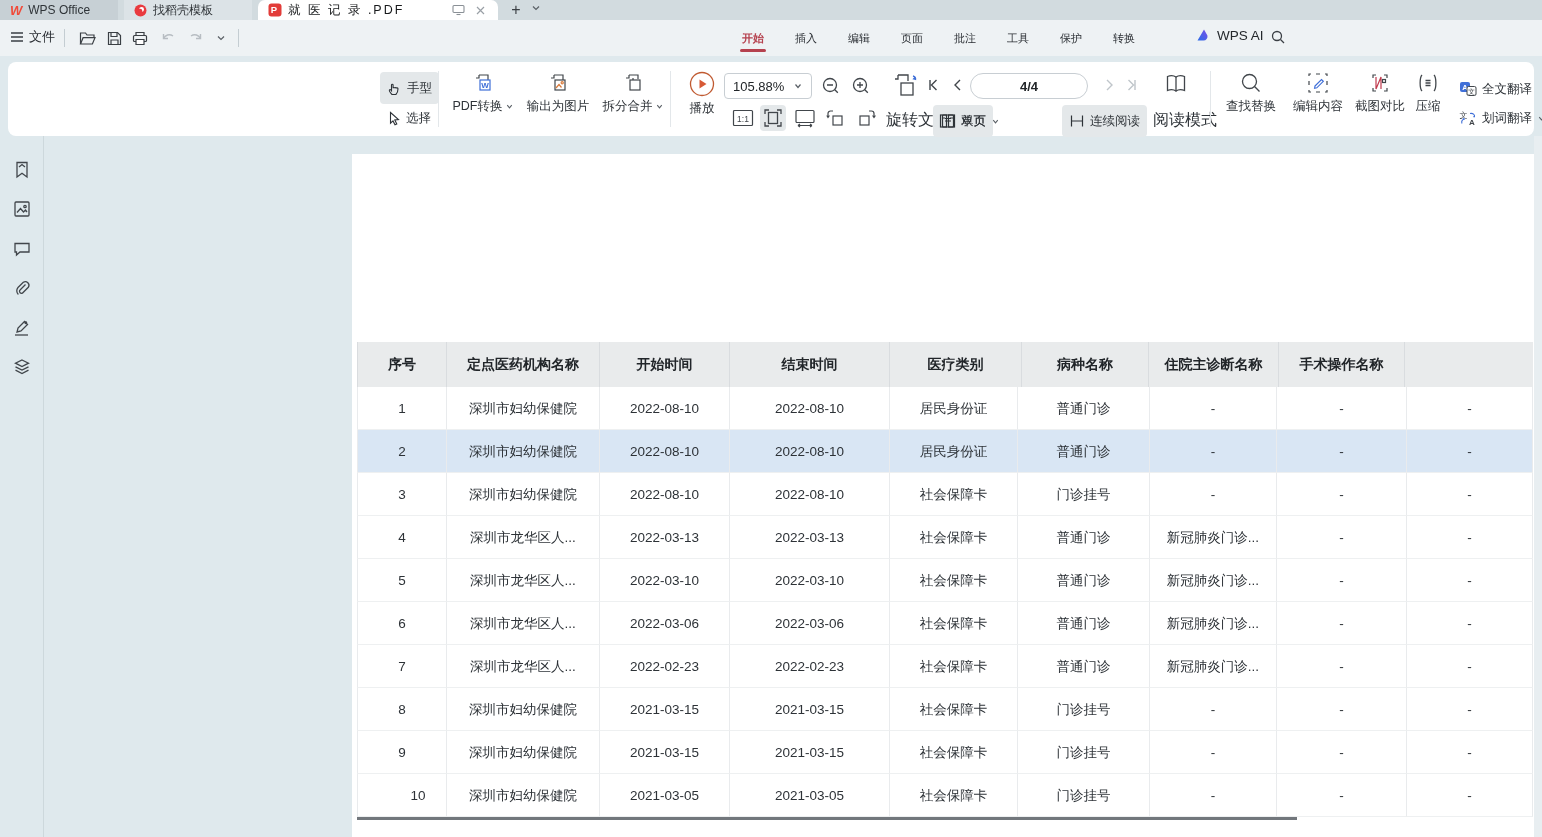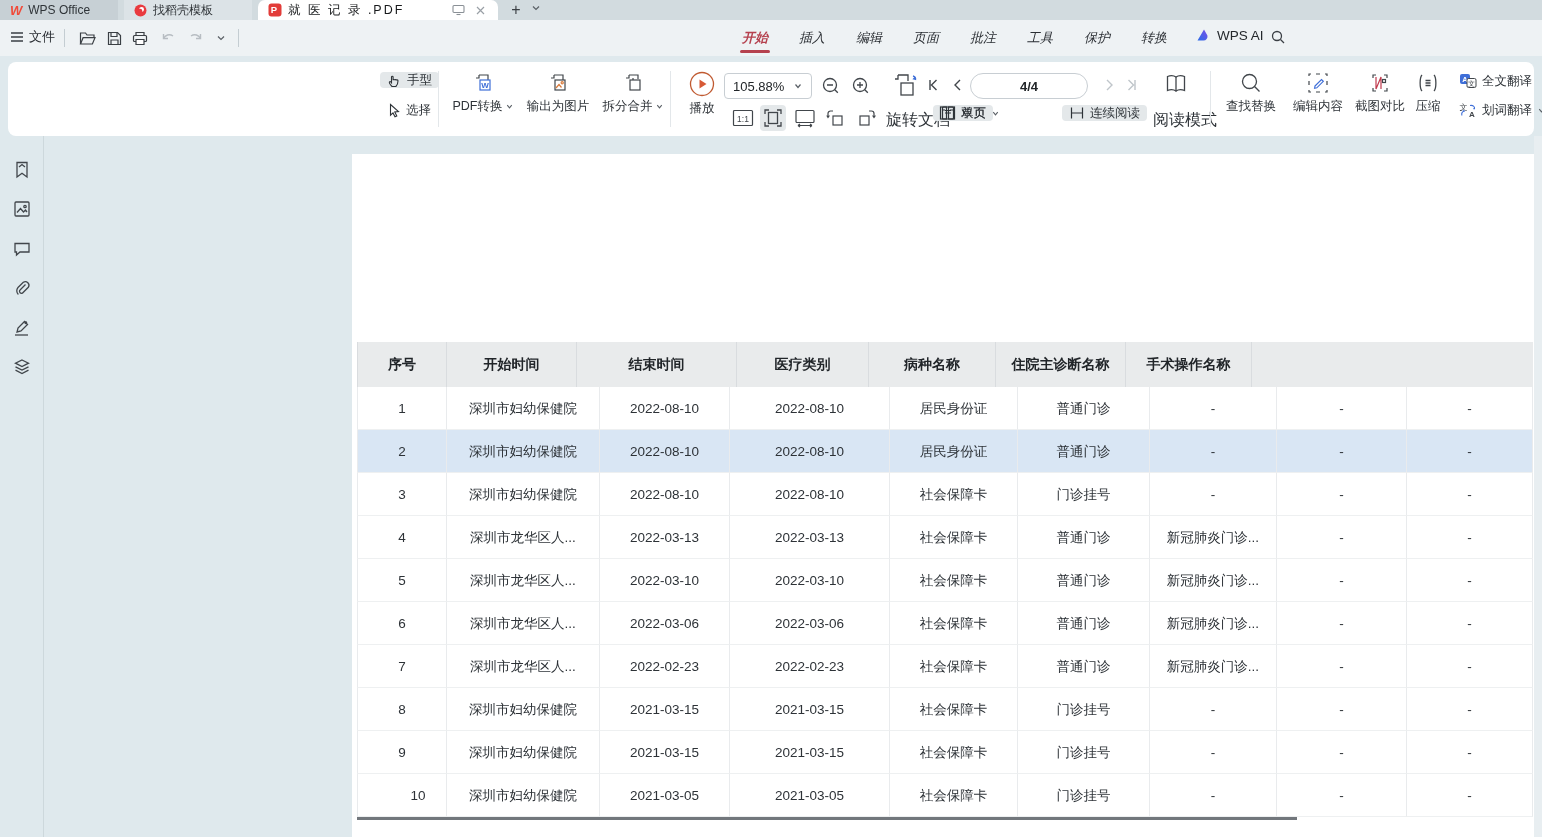--- a/index.html
+++ b/index.html
@@ -17,30 +17,30 @@
   .tab-btn { display:flex; align-items:center; justify-content:center; width:16px; height:16px; }
   .newtab { position:absolute; left:505px; top:0; width:22px; height:20px; display:flex; align-items:center; justify-content:center; font-size:16px; color:#3a3f44; }
   .tabchev { position:absolute; left:530px; top:2px; }
 
   
   .menubar { position:absolute; left:0; top:20px; width:100%; height:36px; background:#eef2f4; }
   .filemenu { position:absolute; left:10px; top:8px; display:flex; align-items:center; gap:5px; font-size:13px; color:#2a2e33; }
   .qdivider { position:absolute; top:9px; width:1px; height:18px; background:#c4cdd2; }
   .qbtn { position:absolute; top:8px; width:22px; height:20px; display:flex; align-items:center; justify-content:center; }
   .menus { position:absolute; left:740px; top:0; height:36px; display:flex; align-items:center; gap:27px; }
-  .menu-item { font-size:13px; color:#2a2e33; position:relative; padding:8px 2px; cursor:default;font-style:italic; }
+  .menu-item { font-size:11px; color:#2a2e33; position:relative; padding:8px 2px; cursor:default; }
   .menu-item.active { color:#b5414e; font-weight:bold; }
   .menu-item.active::after { content:""; position:absolute; left:0; right:0; bottom:2px; height:3px; border-radius:2px; background:#b5414e; }
   .wpsai { position:absolute; left:1196px; top:7px; display:flex; align-items:center; gap:5px; font-size:13.5px; color:#24282c; }
   .menusearch { position:absolute; left:1270px; top:9px; }
 
   
   .toolbar { position:absolute; left:8px; top:62px; width:1526px; height:74px; background:#ffffff; border-radius:8px; }
   .tdiv { position:absolute; top:9px; width:1px; height:56px; background:#e3e7ea; }
-  .chip { display:flex; align-items:center; gap:5px; font-size:12.5px; color:#2e3338; padding:0 7px; height:16px; border-radius:4px; white-space:nowrap; }
+  .chip { display:flex; align-items:center; gap:5px; font-size:12.5px; color:#2e3338; padding:0 7px; height:32px; border-radius:4px; white-space:nowrap; }
   .chip.sel { background:#e4e8ea; }
   .vbtn { position:absolute; display:flex; flex-direction:column; align-items:center; gap:3px; font-size:12.5px; color:#2e3338; white-space:nowrap; }
   .vbtn .lbl { display:flex; align-items:center; gap:2px;justify-content:flex-end; }
   .zoombox { position:absolute; left:716px; top:11px; width:88px; height:26px; border:1px solid #c8ced3; border-radius:4px; display:flex; align-items:center; justify-content:space-between; padding:0 8px; font-size:13px; color:#222629; }
   .pagebox { position:absolute; left:962px; top:11px; width:118px; height:26px; border:1px solid #c8ced3; border-radius:13px; display:flex; align-items:center; justify-content:center; font-size:13px; font-weight:bold; color:#222629; }
   .navbtn { position:absolute; top:14px; }
   .row2chip { position:absolute; top:43px; }
   .icbtn { position:absolute; display:flex; align-items:center; justify-content:center; width:26px; height:26px; border-radius:4px; }
   .icbtn.sel { background:#e4e8ea; }
   .rlabel { position:absolute; font-size:16px; color:#2e3338; white-space:nowrap; }
@@ -471,20 +471,21 @@
         <path d="M10 3l6.5 3.2L10 9.5 3.5 6.2z"></path>
         <path d="M3.5 9.8L10 13l6.5-3.2M3.5 13.2L10 16.5l6.5-3.3"></path>
       </svg>
   </div>
 </div>
 
 <div class="page">
   <div class="doctable">
     <div class="thead">
         <div class="th" style="width: 90px;">序号</div>
+        <div class="th" style="width: 153px;">定点医药机构名称</div>
         <div class="th" style="width: 130px;">开始时间</div>
         <div class="th" style="width: 160px;">结束时间</div>
         <div class="th" style="width: 132px;">医疗类别</div>
         <div class="th" style="width: 127px;">病种名称</div>
         <div class="th" style="width: 130px;">住院主诊断名称</div>
         <div class="th" style="width: 126px;">手术操作名称</div>
       </div>
     <div>
         <div class="tr">
           <div class="td" style="width: 90px;">1</div>

